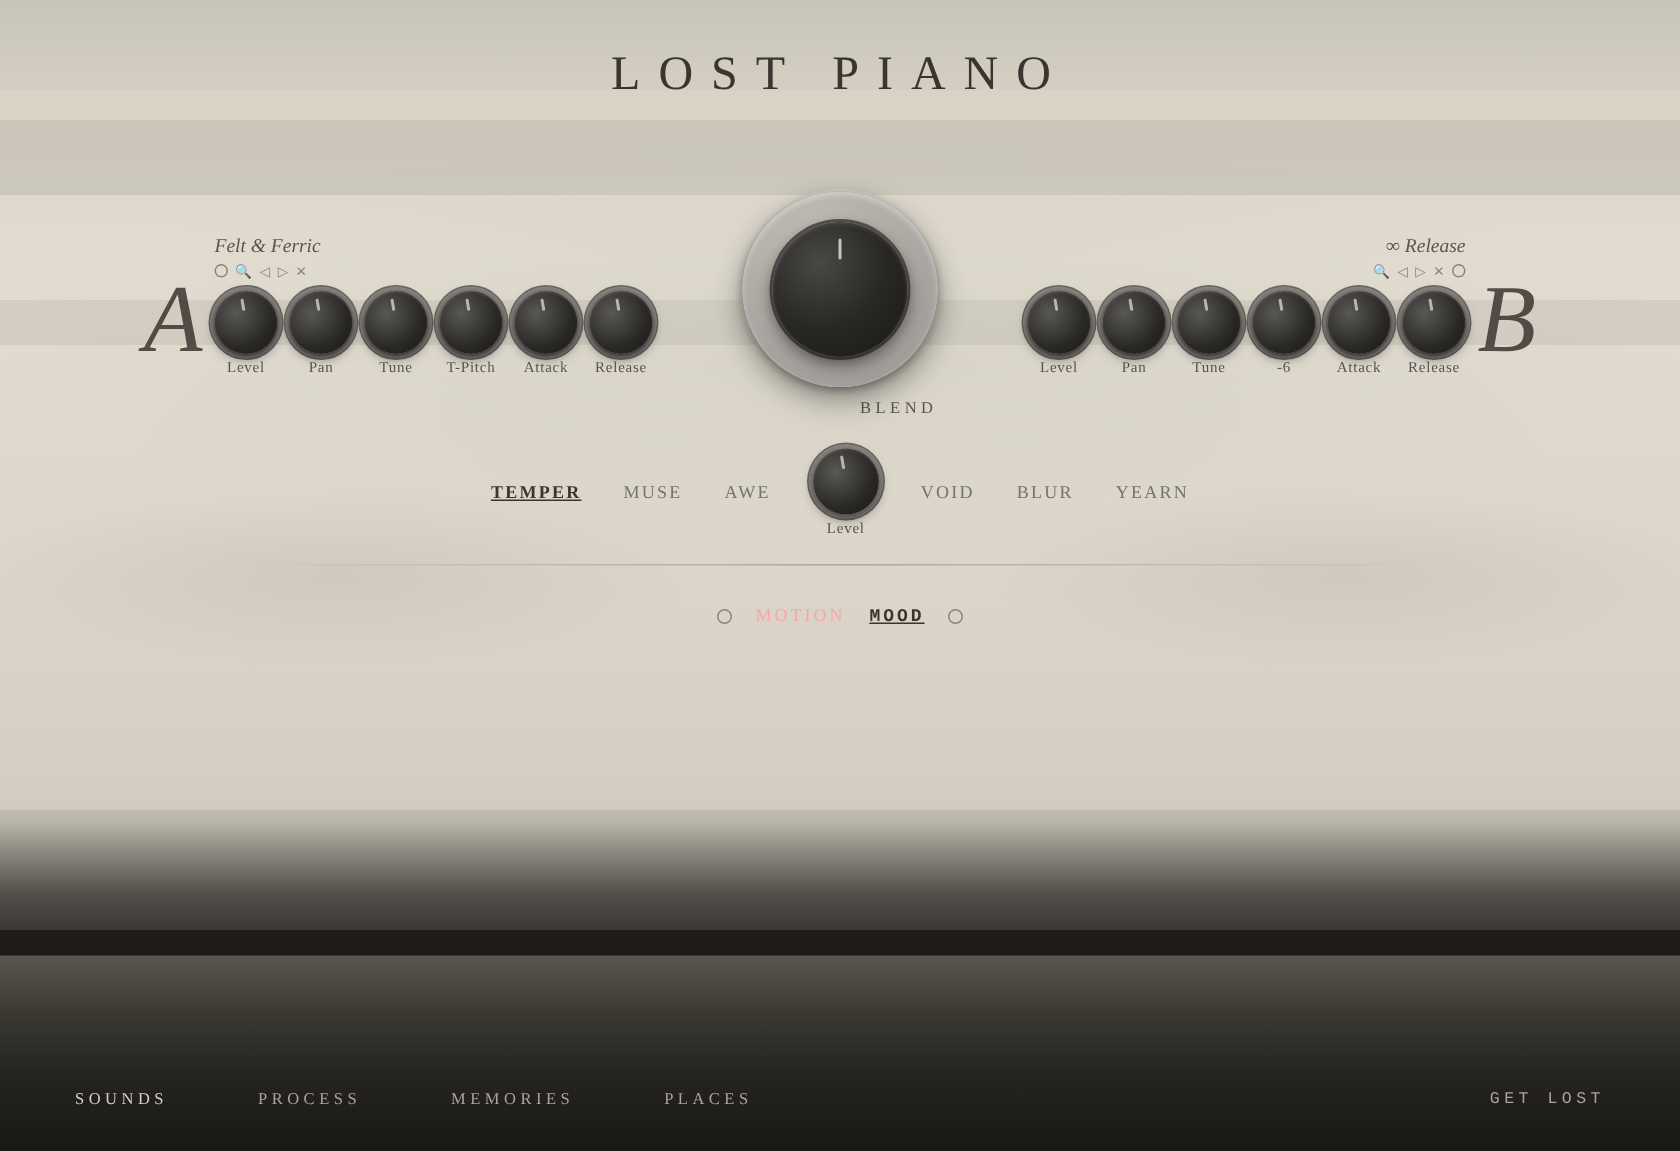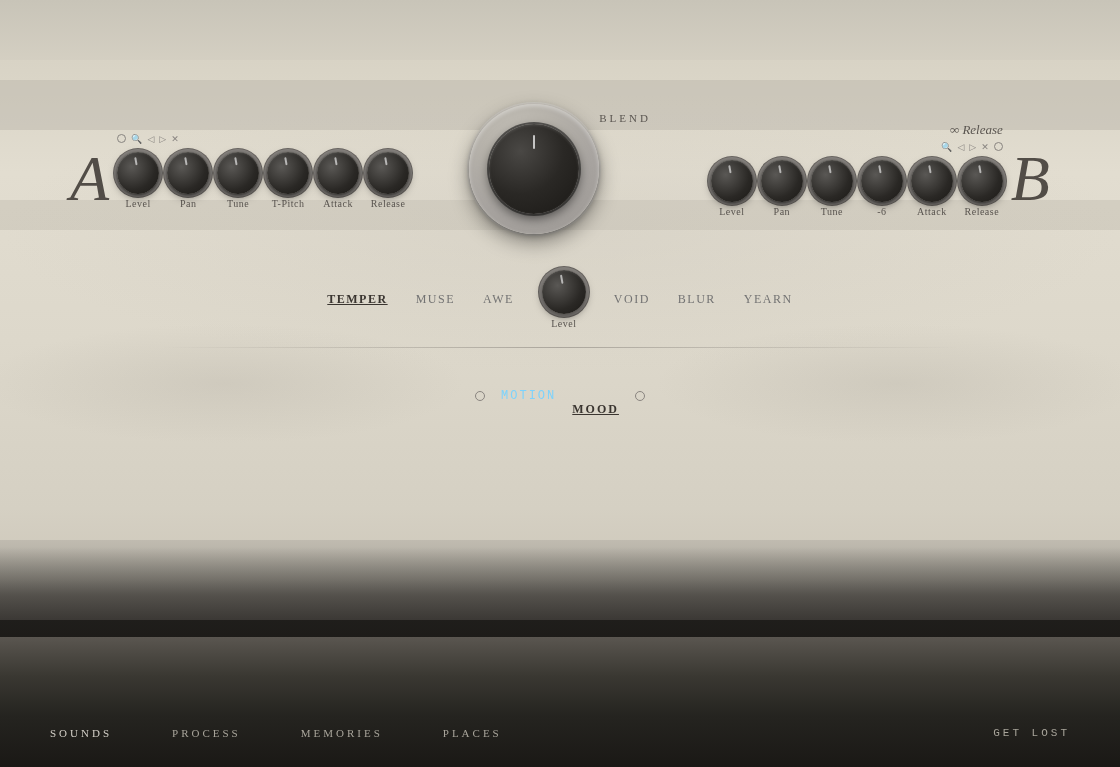--- a/index.html
+++ b/index.html
@@ -173,22 +173,23 @@
       font-family: 'Georgia', serif;
       font-size: 10px;
       color: #5a5550;
       letter-spacing: 0.5px;
       white-space: nowrap;
     }
 
     
     .blend-section {
       display: flex;
-      align-items: flex-start;
-      margin: 16px 30px;
+      flex-direction: column;
+      align-items: flex-end;
+      margin: 1px 30px;
     }
 
     .blend-knob-outer {
       width: 130px;
       height: 130px;
       border-radius: 50%;
       background: radial-gradient(circle at 40% 30%, #c8c4bc, #b8b4ac 30%, #a8a4a0 60%, #989490);
       box-shadow: 
         0 8px 20px rgba(0,0,0,0.4),
         0 2px 6px rgba(0,0,0,0.3),
@@ -308,36 +309,35 @@
     .motion-mood-dot {
       width: 10px;
       height: 10px;
       border-radius: 50%;
       border: 1.5px solid #8a8580;
       background: transparent;
       cursor: pointer;
     }
 
     .motion-label {
+      font-family: Liberation Serif, serif;
+      font-size: 12px;
+      letter-spacing: 2px;
+      color: #fca5a5;
+      text-transform: uppercase;
+    }
+
+    .mood-label {
       font-family: Liberation Mono, monospace;
       font-size: 12px;
       letter-spacing: 2px;
-      color: #7dd3fc;
-      text-transform: uppercase;
-    }
-
-    .mood-label {
-      font-family: Liberation Serif, serif;
-      font-size: 12px;
-      letter-spacing: 2px;
       color: #3a3530;
       text-transform: uppercase;
       text-decoration: underline;
       font-weight: bold;
-      margin-top: 28px;
     }
 
     
     .separator {
       width: 800px;
       height: 1px;
       background: linear-gradient(90deg, transparent, rgba(100,95,90,0.4), transparent);
       margin: 4px 0;
     }
 
@@ -435,28 +435,30 @@
 <div class="bg-stripe-1"></div>
 <div class="bg-stripe-2"></div>
 <div class="bg-stripe-3"></div>
 <div class="paint-stroke"></div>
 <div class="bg-bottom"></div>
 <div class="texture-overlay"></div>
 
 <div class="ui-container">
 
   <div class="header">
+    <div class="header-title">LOST PIANO</div>
   </div>
 
   <div class="main-panel">
 
     <div class="ab-label" style="margin-right: 8px; margin-top: 20px;">A</div>
 
     <div class="channel-controls" style="margin-right: 30px;">
       <div class="channel-header">
+        <div class="ch-name">Felt &amp; Ferric</div>
         <div class="transport-controls">
           <div class="t-circle"></div>
           <div class="t-sym">🔍</div>
           <div class="t-sym">◁</div>
           <div class="t-sym">▷</div>
           <div class="t-sym">✕</div>
         </div>
       </div>
       <div class="knobs-row">
         <div class="knob-container">

